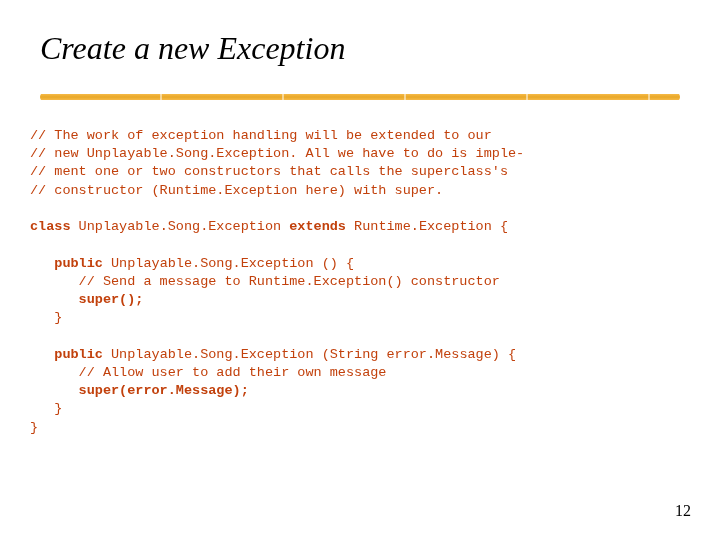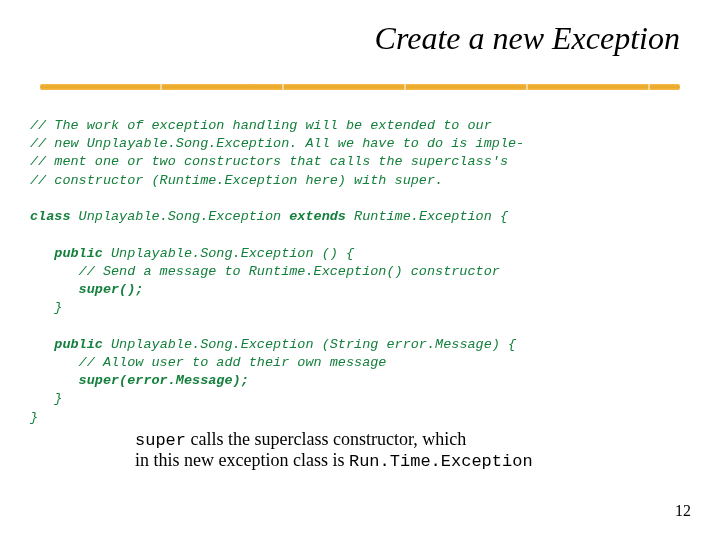--- a/index.html
+++ b/index.html
@@ -9,24 +9,25 @@
       background: #ffffff;
       position: relative;
       font-family: "Times New Roman", serif;
     }
     .slide {
       padding: 20px 40px 20px 40px;
       position: relative;
       height: 100%;
     }
     .title {
-      text-align: right;
+      text-align: left;
       font-size: 32px;
       font-style: italic;
       font-family: "Times New Roman", serif;
+      margin-top: 10px;
       margin-bottom: 25px;
     }
     .underline {
       height: 10px;
       background: linear-gradient(to bottom,
         rgba(255,255,255,0) 0%,
         rgba(255,255,255,0) 20%,
         #f6b947 20%,
         #e8a828 50%,
         #f6b947 80%,
@@ -46,23 +47,22 @@
       height: 10px;
       background: repeating-linear-gradient(to right,
         transparent 0, transparent 120px,
         rgba(255,255,255,0.5) 120px, rgba(255,255,255,0.5) 122px);
     }
     .code {
       font-family: "Courier New", monospace;
       font-size: 13.5px;
       line-height: 1.35;
       white-space: pre;
-      color: #15803d;
+      color: #c2410c;
       margin-left: -10px;
-      font-style: italic;
     }
     .code .kw { font-weight: bold; }
     .caption {
       font-family: "Times New Roman", serif;
       font-size: 18px;
       margin-top: 2px;
       margin-left: 95px;
     }
     .caption .mono {
       font-family: "Courier New", monospace;
@@ -94,19 +94,15 @@
       <span>// Send a message to Runtime.Exception() constructor</span>
       <span class="kw">super();</span>
    <span>}</span>
 
    <span class="kw">public</span><span> Unplayable.Song.Exception (String error.Message) {</span>
       <span>// Allow user to add their own message</span>
       <span class="kw">super(error.Message);</span>
    <span>}</span>
 <span>}</span></div>
 
-  <div class="caption">
-    <span class="mono">super</span><span> calls the superclass constructor, which</span><br>
-    <span>in this new exception class is </span><span class="mono">Run.Time.Exception</span>
-  </div>
 
   <div class="pagenum">12</div>
 </div>
 
 </body></html>

